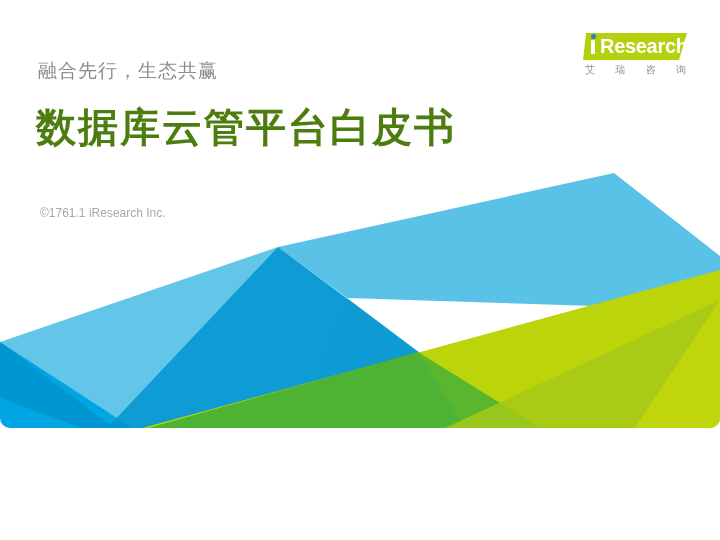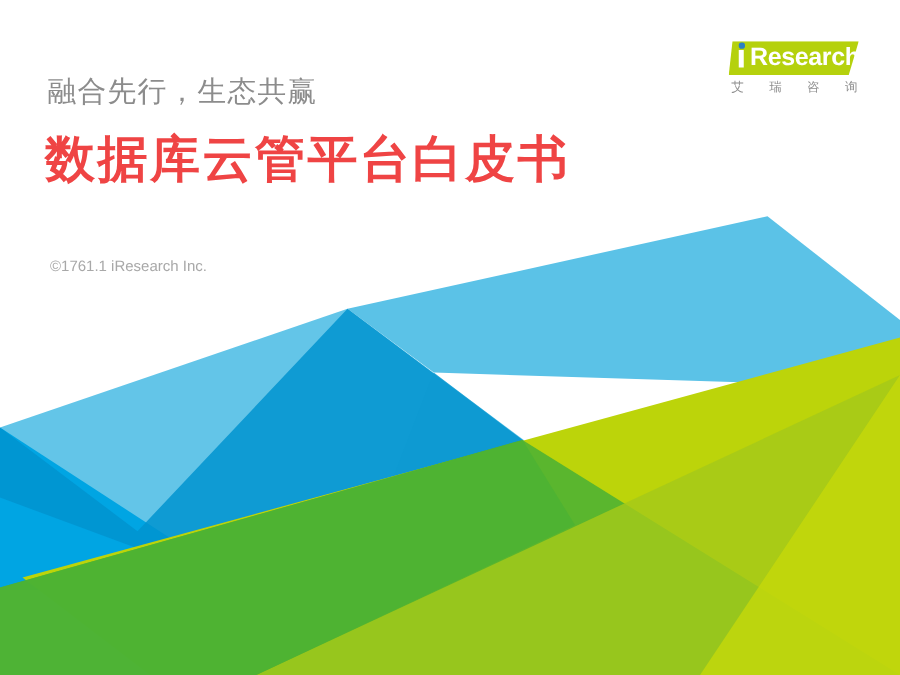--- a/index.html
+++ b/index.html
@@ -6,23 +6,24 @@
     margin: 0;
     padding: 0;
     background: #ffffff;
   }
   body {
     font-family: "Liberation Sans", sans-serif;
   }
   #cover {
     position: relative;
     width: 720px;
-    height: 540px;
+    height: 428px;
     overflow: hidden;
     background: #ffffff;
+    border-radius: 10px;
   }
 
   
   #artwork {
     position: absolute;
     left: 0;
     top: 0;
     width: 720px;
     height: 540px;
     display: block;
@@ -89,33 +90,33 @@
     justify-content: space-between;
   }
   .logo-cn span { display: inline-block; }
 
   
   #subtitle {
     position: absolute;
     left: 38px;
     top: 58px;
     font-family: "DejaVu Sans", sans-serif;
-    font-size: 23px;
+    font-size: 19px;
     color: #8c8c8c;
     letter-spacing: 1px;
     white-space: nowrap;
   }
   #main-title {
     position: absolute;
     left: 36px;
     top: 100px;
     font-family: "DejaVu Sans", sans-serif;
     font-size: 40px;
     font-weight: bold;
-    color: #ef4444;
+    color: #4d7c0f;
     letter-spacing: 2px;
     white-space: nowrap;
   }
   #copyright {
     position: absolute;
     left: 40px;
     top: 206px;
     font-family: "Liberation Sans", sans-serif;
     font-size: 12px;
     color: #a8a8a8;

